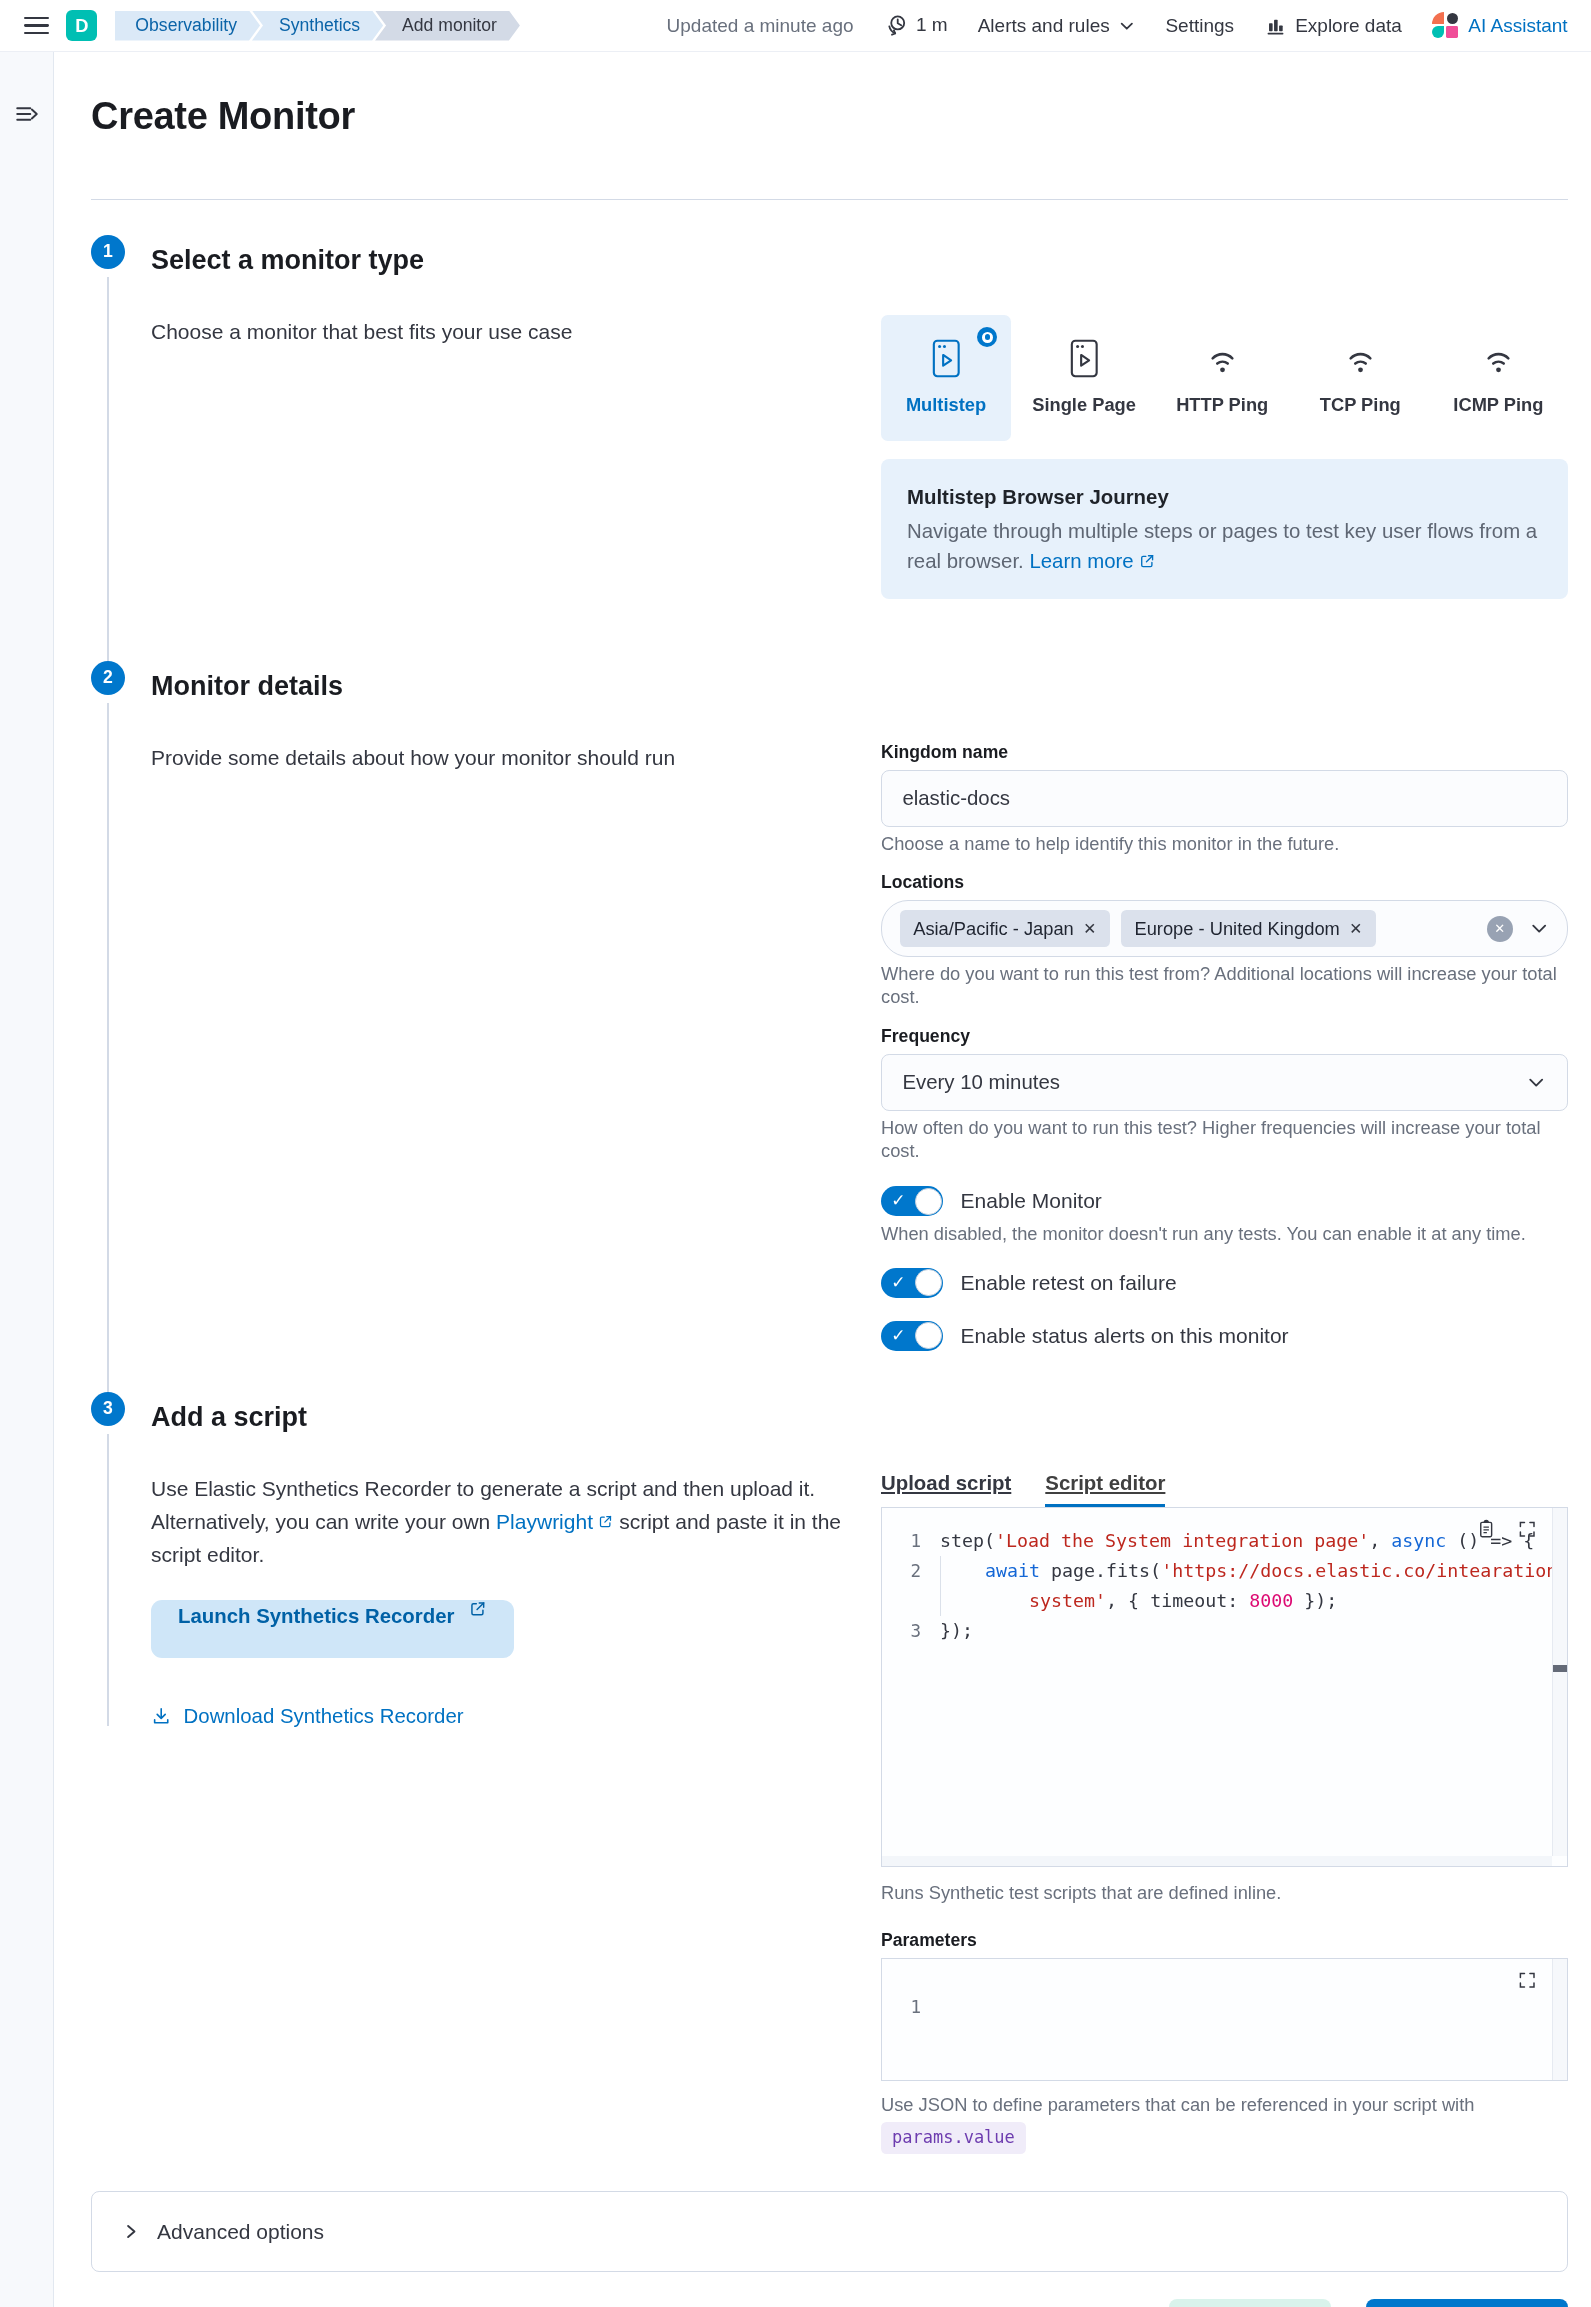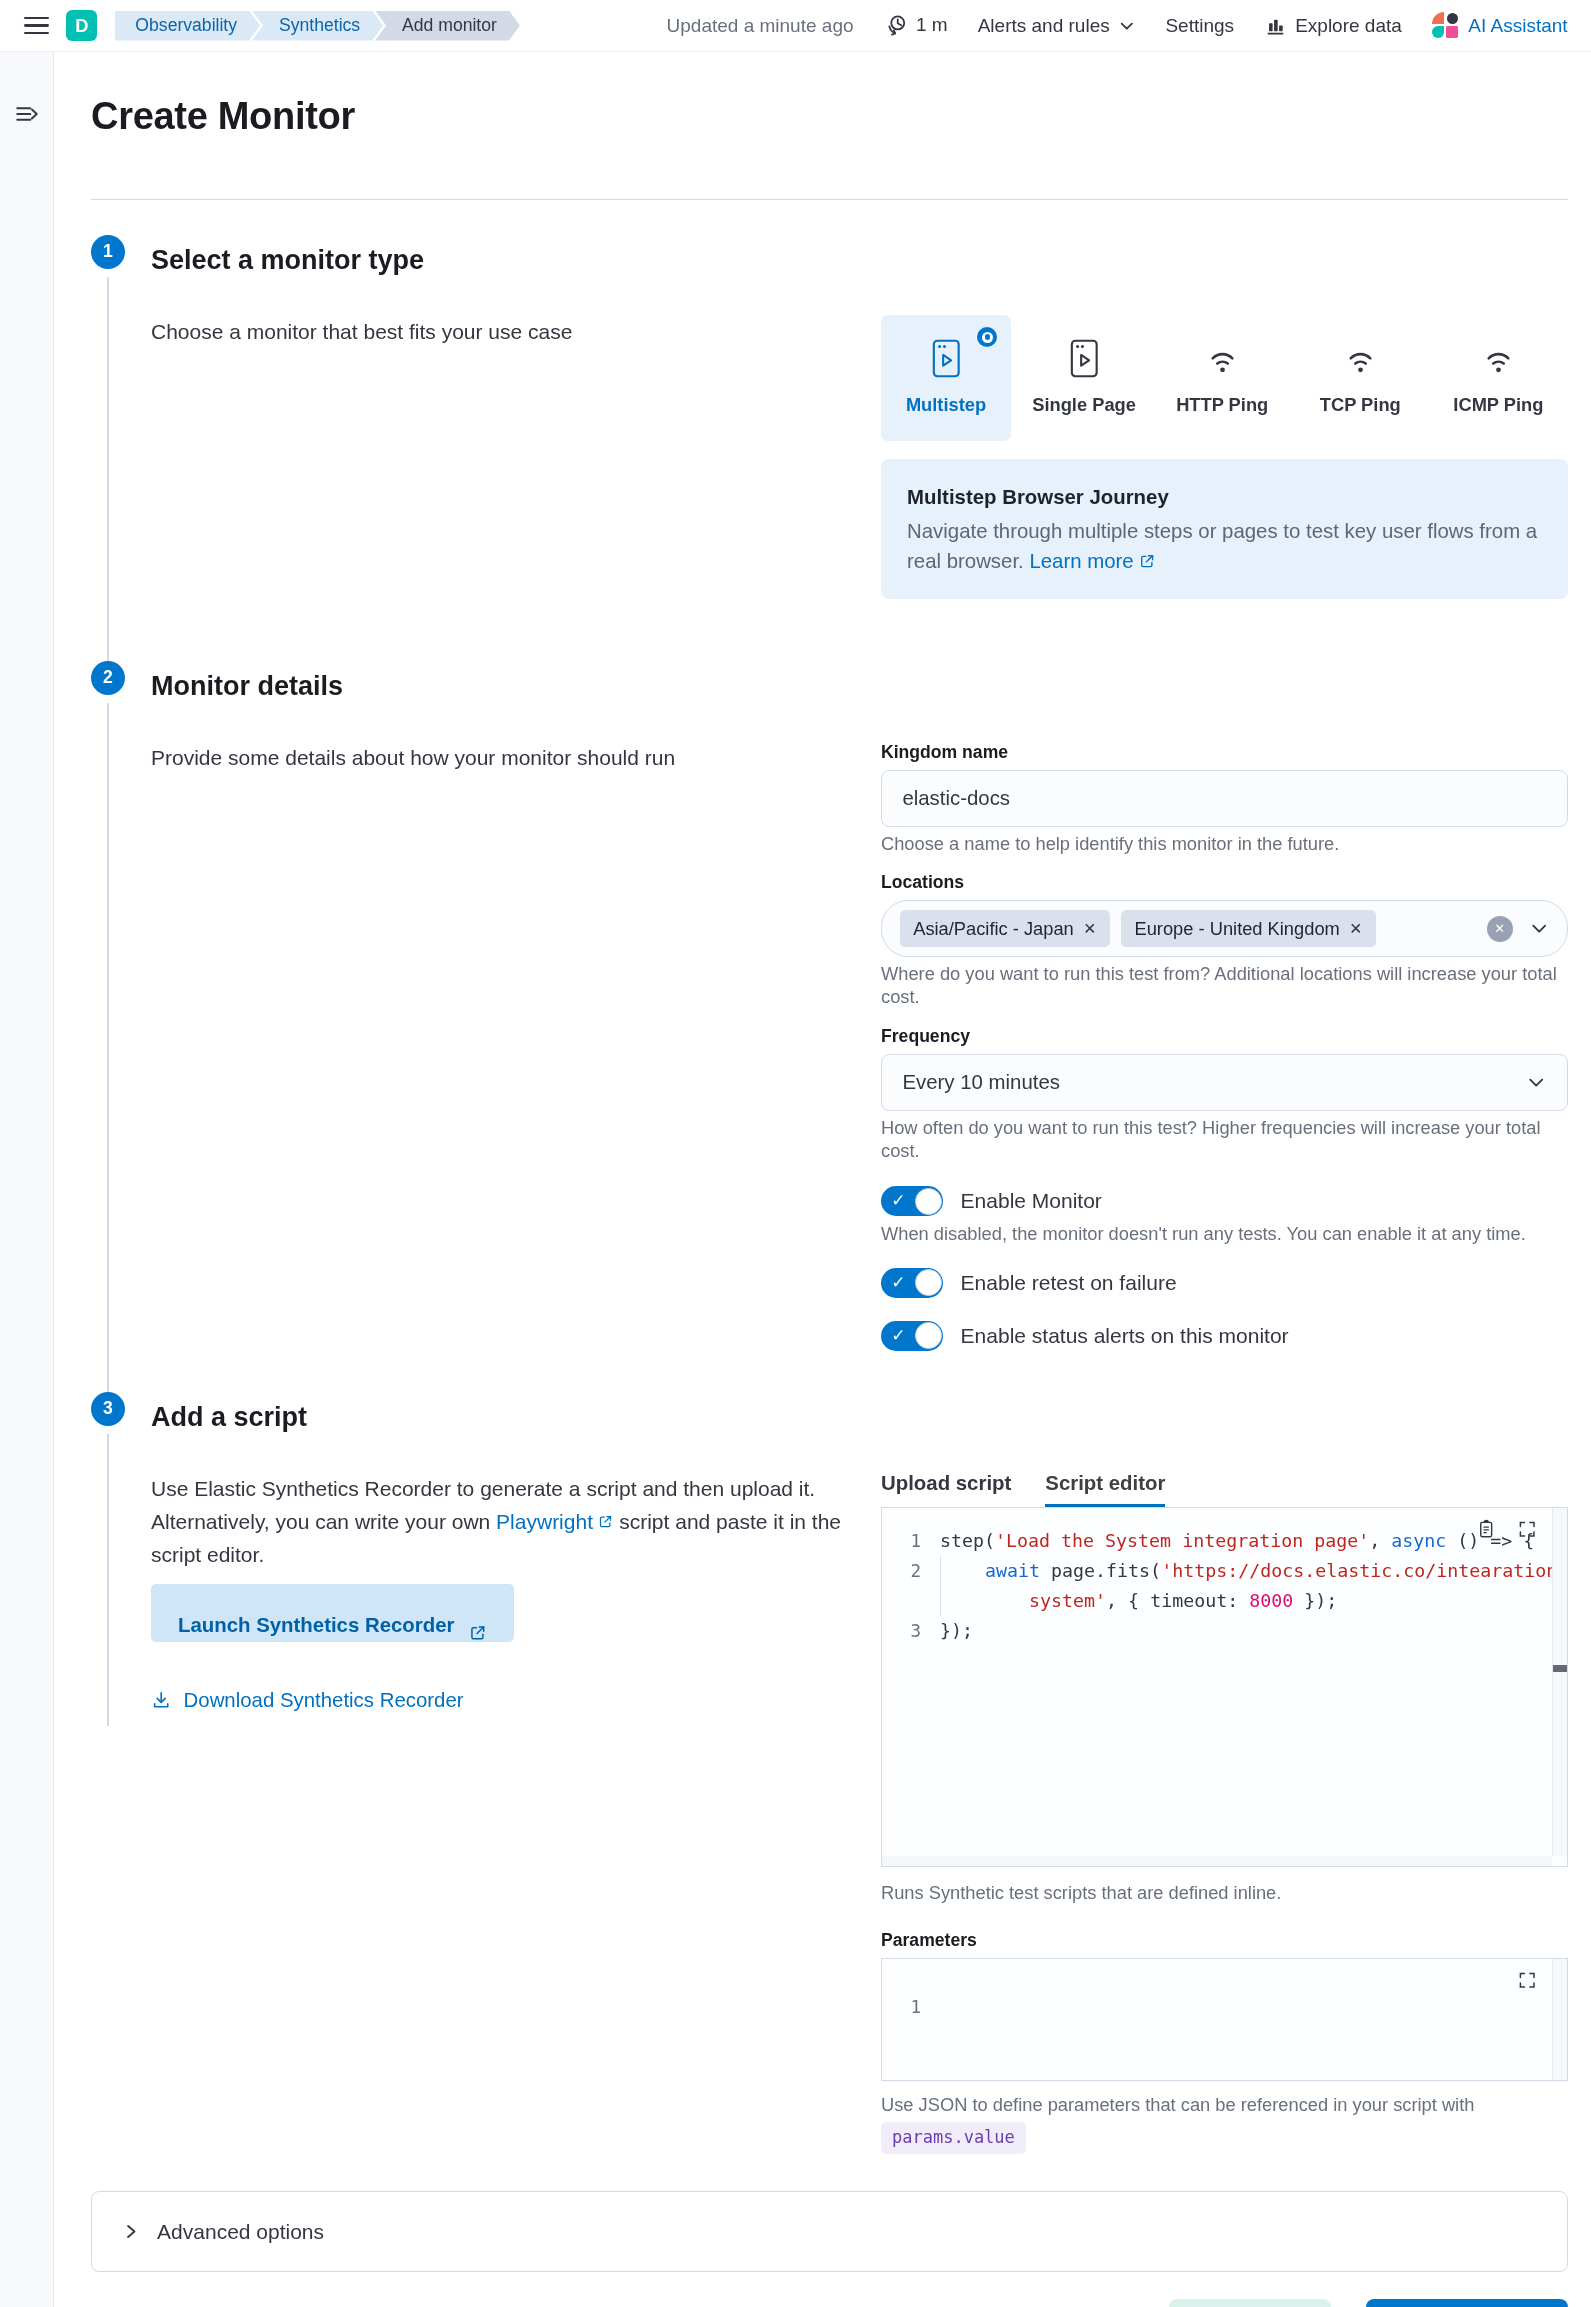--- a/index.html
+++ b/index.html
@@ -77,25 +77,25 @@
   .clear-btn { width:26px; height:26px; border-radius:50%; background:#98a2b3; color:#fff; font-size:13px; display:flex; align-items:center; justify-content:center; cursor:pointer; }
 
   .trow { display:flex; align-items:center; gap:17.6px; margin-top:23px; }
   .trow.first { margin-top:24.4px; }
   .trow .tlabel { font-size:21px; color:#343741; }
   .toggle { width:62px; height:30px; border-radius:15px; background:#0077cc; position:relative; flex:none; cursor:pointer; }
   .toggle .check { position:absolute; left:10.2px; top:50%; transform:translateY(-52%); color:#fff; font-size:17px; }
   .toggle .knob { position:absolute; right:1.4px; top:1.4px; width:27px; height:27px; background:#fff; border:0.7px solid #c9d3df; border-radius:50%; }
 
   
-  .btn-light { margin-top:13px; display:inline-flex; align-items:flex-end; gap:15px; background:#cfe6f8; color:#0061a6; height:58px; padding:0 27px; border-radius:5px; font-size:20.4px; font-weight:600; cursor:pointer; }
+  .btn-light { margin-top:29px; display:inline-flex; align-items:flex-start; gap:15px; background:#cfe6f8; color:#0061a6; height:58px; padding:0 27px; border-radius:11px; font-size:20.4px; font-weight:600; cursor:pointer; }
   .dl-link { margin-top:42px; display:inline-flex; align-items:center; gap:12.2px; color:#0071c2; font-size:20.4px; font-weight:500; cursor:pointer; }
 
   .tabs { display:flex; gap:34px; }
-  .tab { font-size:20.4px; font-weight:700; color:#343741; padding-bottom:12.2px; position:relative; cursor:pointer; }
+  .tab { font-size:20.4px; font-weight:700; color:#343741; padding-bottom:12.2px; position:relative; cursor:pointer;text-decoration:underline; }
   .tab.active { color:#404040; }
   .tab.active::after { content:""; position:absolute; left:0; right:0; bottom:0; height:3.4px; background:#0071c2; }
 
   .editor { border:0.7px solid #d3dae6; height:360px; position:relative; background:#fdfeff; font-family:"DejaVu Sans Mono",monospace; font-size:18.3px; color:#343741; }
   .editor-tools { position:absolute; top:11px; right:30px; display:flex; gap:20.4px; color:#343741; z-index:2; }
   .editor-tools .tool { cursor:pointer; }
   .code-area { padding-top:17.6px; }
   .crow { display:flex; line-height:30px; }
   .gut { width:58px; text-align:right; padding-right:19px; color:#69707d; flex:none; font-size:17.6px; }
   .ctext { white-space:pre; }

